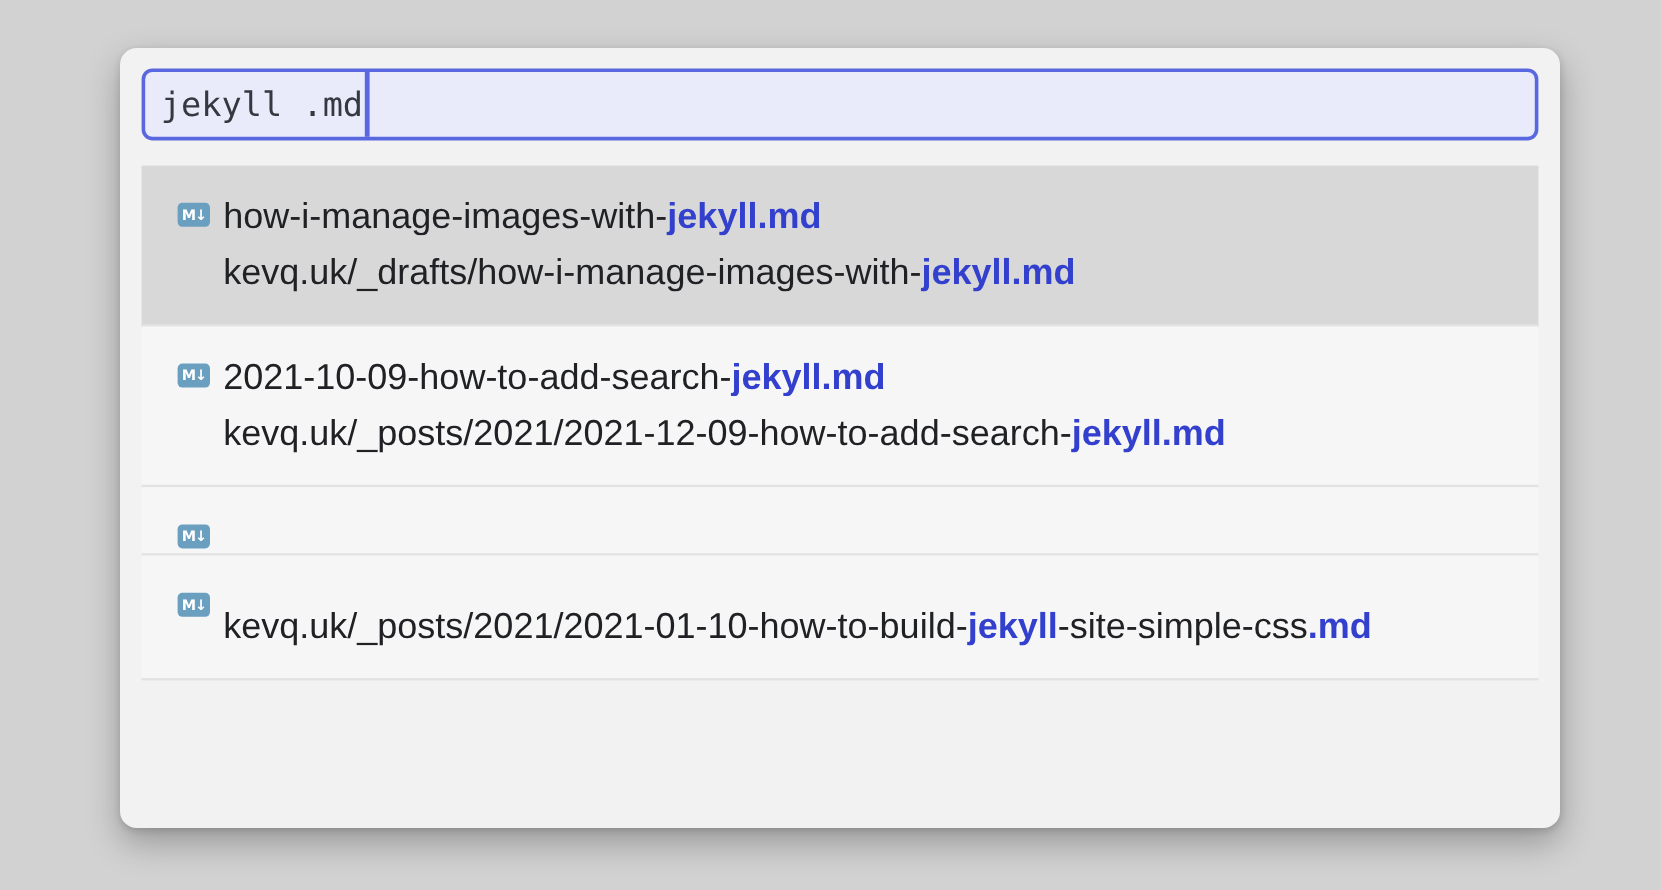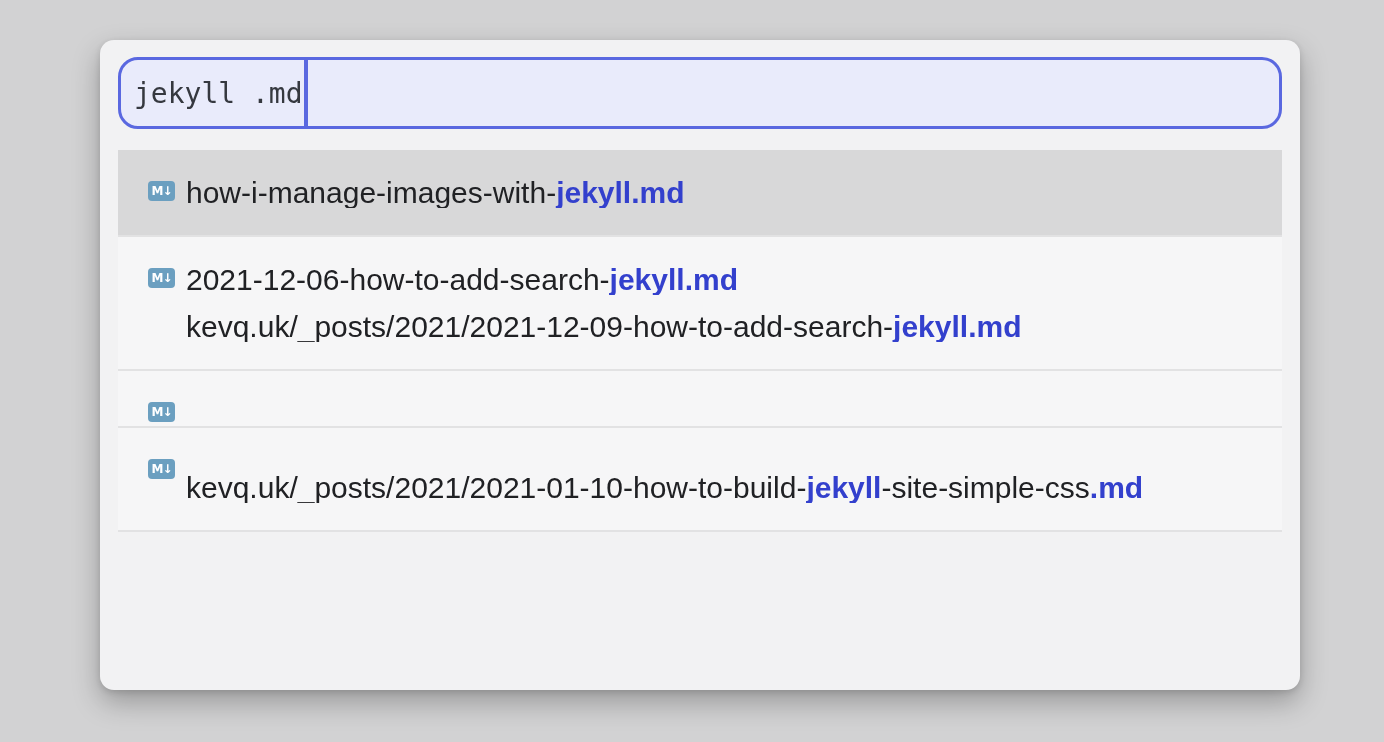--- a/index.html
+++ b/index.html
@@ -10,22 +10,22 @@
   *{box-sizing:border-box;margin:0;padding:0}
   html,body{width:1384px;height:742px;overflow:hidden}
   body{background:var(--page-bg);font-family:"Liberation Sans",sans-serif}
   .panel{
     position:absolute;left:100px;top:40px;width:1200px;height:650px;
     background:var(--panel-bg);border-radius:14px;
     box-shadow:0 12px 28px rgba(0,0,0,.28), 0 2px 6px rgba(0,0,0,.12);
     padding:17px 18px 16px 18px;
   }
   .searchbox{
-    display:flex;align-items:center;height:72px;width:1164px;
-    background:var(--input-bg);border:3px solid var(--input-border);border-radius:20px;
+    display:flex;align-items:center;height:60px;width:1164px;
+    background:var(--input-bg);border:3px solid var(--input-border);border-radius:9px;
     padding:0 0 0 13px;margin-bottom:21px;cursor:text;
   }
   .query{
     font-family:"DejaVu Sans Mono","Liberation Mono",monospace;
     font-size:28px;color:var(--query-text);white-space:pre;
   }
   .caret{align-self:stretch;width:4px;background:var(--input-border);margin-left:1px}
   .results{width:1164px}
   .row{
     position:relative;background:var(--row-bg);
@@ -54,24 +54,25 @@
 
     <div class="searchbox">
       <span class="query">jekyll .md</span>
       <span class="caret"></span>
     </div>
 
     <div class="results" id="results">
         <div class="row selected">
           <span class="mdicon">M↓</span>
           <div class="line-title"><span class="">how-i-manage-images-with-</span><span class="hl">jekyll</span><span class="hl">.md</span></div>
+          <div class="line-path"><span class="">kevq.uk/_drafts/how-i-manage-images-with-</span><span class="hl">jekyll</span><span class="hl">.md</span></div>
         </div>
         <div class="row">
           <span class="mdicon">M↓</span>
-          <div class="line-title"><span class="">2021-12-06-how-to-add-search-</span><span class="hl">jekyll</span><span class="hl">.md</span></div>
+          <div class="line-title"><span class="">2021-10-09-how-to-add-search-</span><span class="hl">jekyll</span><span class="hl">.md</span></div>
           <div class="line-path"><span class="">kevq.uk/_posts/2021/2021-12-09-how-to-add-search-</span><span class="hl">jekyll</span><span class="hl">.md</span></div>
         </div>
         <div class="row">
           <span class="mdicon">M↓</span>
         </div>
         <div class="row">
           <span class="mdicon">M↓</span>
           <div class="line-path"><span class="">kevq.uk/_posts/2021/2021-01-10-how-to-build-</span><span class="hl">jekyll</span><span class="">-site-simple-css</span><span class="hl">.md</span></div>
         </div>
       </div>

